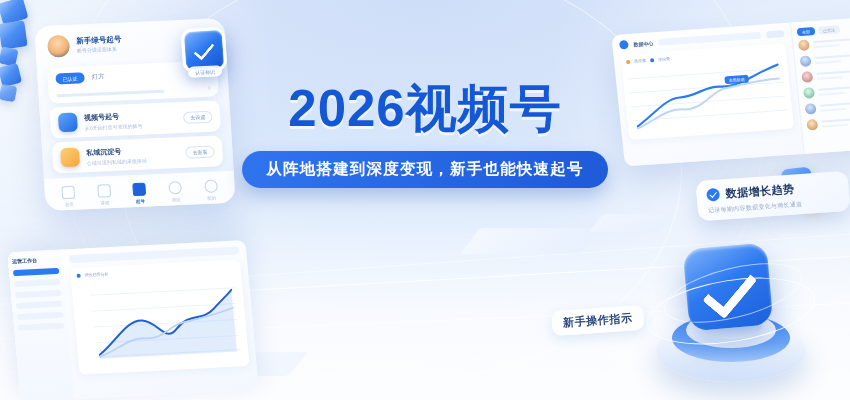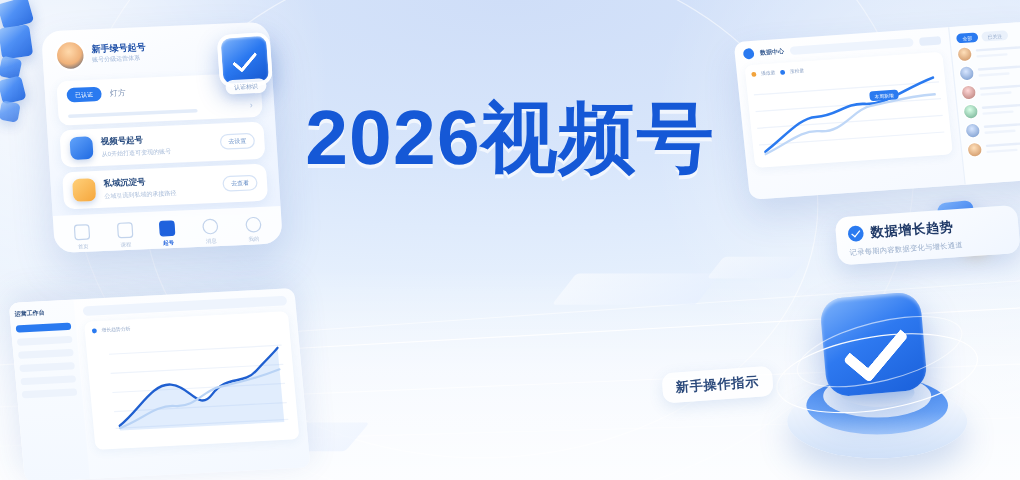--- a/index.html
+++ b/index.html
@@ -137,21 +137,21 @@
   .dbl-item{height:6px;border-radius:3px;background:#edf3fc;margin-bottom:5px;}
   .dbl-item.on{background:#2a7af0;}
   .dbl-main{flex:1;padding:6px 7px;min-width:0;}
   .dbl-top{display:flex;gap:5px;align-items:center;margin-bottom:5px;}
   .dbl-search{flex:1;height:8px;border-radius:4px;background:#eef4fd;}
   .dbl-card{background:#fff;border-radius:6px;padding:5px 6px;box-shadow:0 2px 8px rgba(60,110,190,.07);}
   .dbl-chart{position:relative;height:88px;margin-top:4px;}
 
   
   .copy{position:absolute;left:0;top:82px;width:850px;text-align:center;}
-  .t1{font-size:64px;font-weight:700;letter-spacing:1px;line-height:1.04;color:#1558d6;
+  .t1{font-size:51px;font-weight:700;letter-spacing:1px;line-height:1.04;color:#1558d6;
       text-shadow:0 3px 0 rgba(255,255,255,.65);}
   .t2{font-size:49px;font-weight:700;letter-spacing:2px;line-height:1.12;color:#16234d;
       text-shadow:0 3px 0 rgba(255,255,255,.55);margin-top:2px;}
   .sub-wrap{margin-top:16px;display:flex;justify-content:center;}
   .sub{display:inline-block;background:linear-gradient(96deg,#2f74ee,#1f5ad8);
       color:#fff;font-size:15.5px;font-weight:700;letter-spacing:1.2px;
       padding:8px 24px;border-radius:20px;
       box-shadow:0 8px 18px rgba(35,90,190,.3);}
 
   
@@ -400,20 +400,23 @@
             <path d="M18,74 C38,62 52,40 70,42 C88,44 94,66 108,52 C124,36 138,46 152,34 C164,24 170,20 174,16" fill="none" stroke="#1f5fd0" stroke-width="2" stroke-linecap="round"></path>
             <path d="M18,76 C40,70 54,58 72,60 C92,62 100,48 116,46 C136,43 154,40 174,34" fill="none" stroke="#b9d3f5" stroke-width="1.8" stroke-linecap="round"></path>
           </svg>
         </div>
       </div>
     </div>
   </div>
 
   <div class="copy">
     <div class="t1">2026视频号</div>
+    <div class="sub-wrap">
+      <div class="sub">从阵地搭建到深度变现，新手也能快速起号</div>
+    </div>
   </div>
 
   <div class="badge-cube"></div>
   <div class="badge-ball"></div>
   <div class="badge">
     <div class="bg-row">
       <div class="bg-check"></div>
       <div class="bg-t">数据增长趋势</div>
     </div>
     <div class="bg-d">记录每期内容数据变化与增长通道</div>

